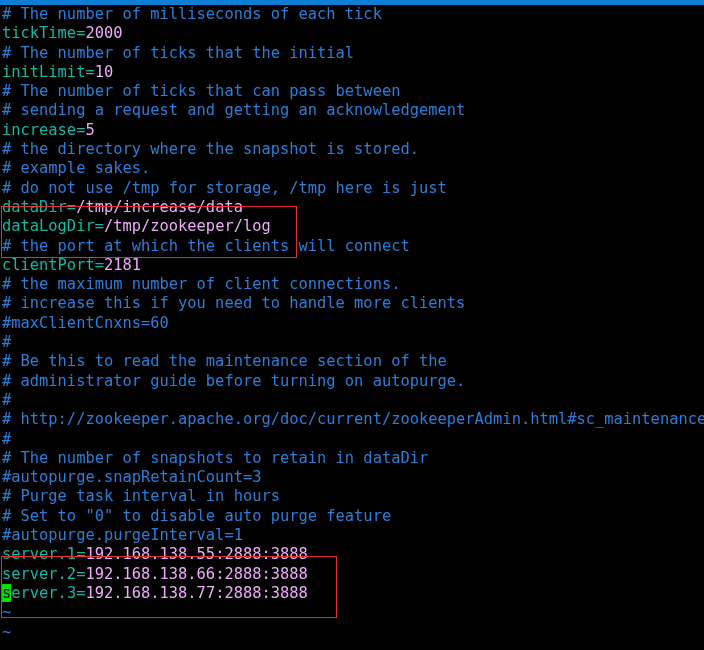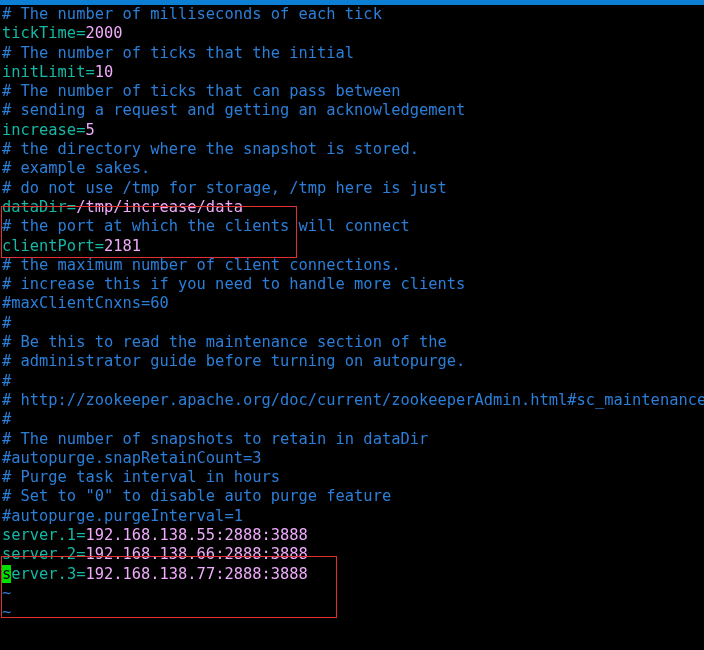--- a/index.html
+++ b/index.html
@@ -86,20 +86,21 @@
       <div class="line"><span class="c-key">tickTime=</span><span class="c-val">2000</span></div>
       <div class="line"><span class="c-comment"># The number of ticks that the initial</span></div>
       <div class="line"><span class="c-key">initLimit=</span><span class="c-val">10</span></div>
       <div class="line"><span class="c-comment"># The number of ticks that can pass between</span></div>
       <div class="line"><span class="c-comment"># sending a request and getting an acknowledgement</span></div>
       <div class="line"><span class="c-key">increase=</span><span class="c-val">5</span></div>
       <div class="line"><span class="c-comment"># the directory where the snapshot is stored.</span></div>
       <div class="line"><span class="c-comment"># example sakes.</span></div>
       <div class="line"><span class="c-comment"># do not use /tmp for storage, /tmp here is just</span></div>
       <div class="line"><span class="c-key">dataDir=</span><span class="c-val">/tmp/increase/data</span></div>
+      <div class="line"><span class="c-key">dataLogDir=</span><span class="c-val">/tmp/zookeeper/log</span></div>
       <div class="line"><span class="c-comment"># the port at which the clients will connect</span></div>
       <div class="line"><span class="c-key">clientPort=</span><span class="c-val">2181</span></div>
       <div class="line"><span class="c-comment"># the maximum number of client connections.</span></div>
       <div class="line"><span class="c-comment"># increase this if you need to handle more clients</span></div>
       <div class="line"><span class="c-comment">#maxClientCnxns=60</span></div>
       <div class="line"><span class="c-comment">#</span></div>
       <div class="line"><span class="c-comment"># Be this to read the maintenance section of the</span></div>
       <div class="line"><span class="c-comment"># administrator guide before turning on autopurge.</span></div>
       <div class="line"><span class="c-comment">#</span></div>
       <div class="line"><span class="c-comment"># http://zookeeper.apache.org/doc/current/zookeeperAdmin.html#sc_maintenance</span></div>

